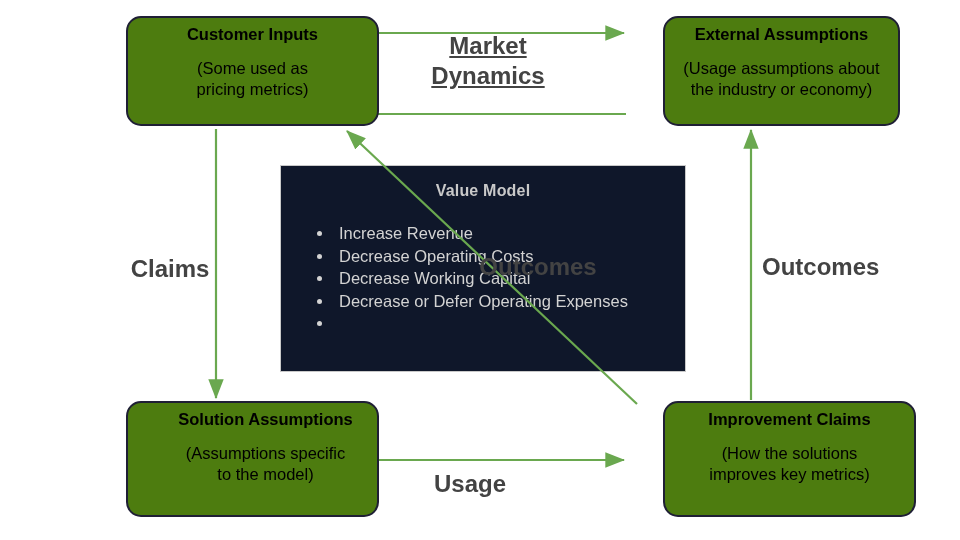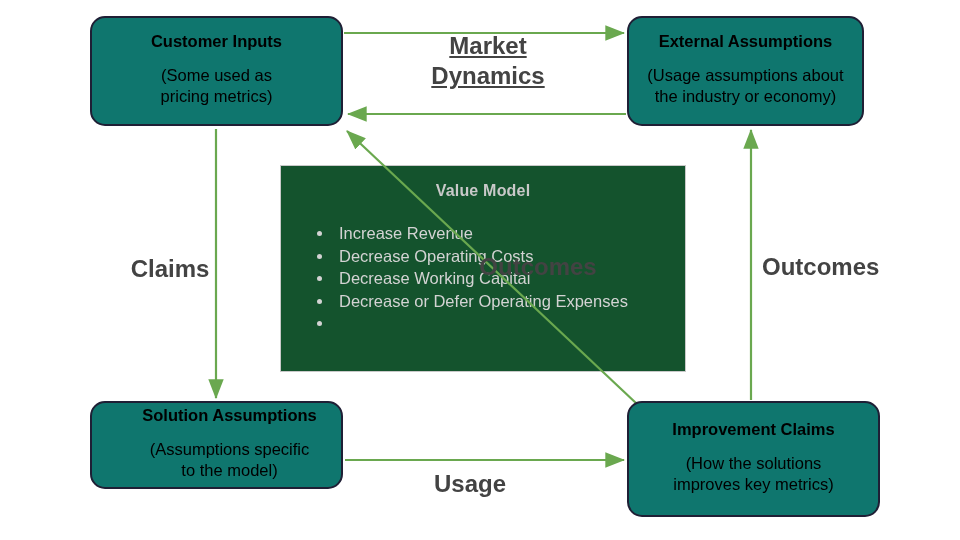--- a/index.html
+++ b/index.html
@@ -18,21 +18,21 @@
     overflow: hidden;
   }
 
   
   .value-panel {
     position: absolute;
     left: 280px;
     top: 165px;
     width: 406px;
     height: 207px;
-    background: #14532d;
+    background: #0f172a;
     border: 1px solid #c9c9c9;
     box-sizing: border-box;
     z-index: 1;
   }
   .value-panel-title {
     position: absolute;
     left: 0;
     top: 16px;
     width: 100%;
     text-align: center;
@@ -75,49 +75,49 @@
     width: 960px;
     height: 540px;
     z-index: 2;
     pointer-events: none;
   }
 
   
   .node {
     position: absolute;
     box-sizing: border-box;
-    background: #0f766e;
+    background: #4d7c0f;
     border: 2px solid #1f1f35;
     border-radius: 15px;
     z-index: 3;
     display: flex;
     flex-direction: column;
     align-items: center;
-    justify-content: center;
     padding: 6px 10px 10px;
+    margin-left: 36px;
   }
   .node-title {
     font-size: 16.5px;
     font-weight: bold;
     color: #000000;
     text-align: center;
     line-height: 20px;
   }
   .node-sub {
     margin-top: 14px;
     font-size: 16.5px;
     color: #000000;
     text-align: center;
     line-height: 21px;
     white-space: pre-line;
   }
 
   #node-customer-inputs { left: 90px;  top: 16px;  width: 253px; height: 110px; }
   #node-external-assumptions { left: 627px; top: 16px;  width: 237px; height: 110px; }
-  #node-solution-assumptions { left: 90px;  top: 401px; width: 253px; height: 88px; padding-left: 36px; }
+  #node-solution-assumptions { left: 90px;  top: 401px; width: 253px; height: 116px; padding-left: 36px; }
   #node-improvement-claims   { left: 627px; top: 401px; width: 253px; height: 116px; }
 
   
   .edge-label {
     position: absolute;
     z-index: 4;
     font-size: 24px;
     font-weight: bold;
     color: #434343;
     text-align: center;

